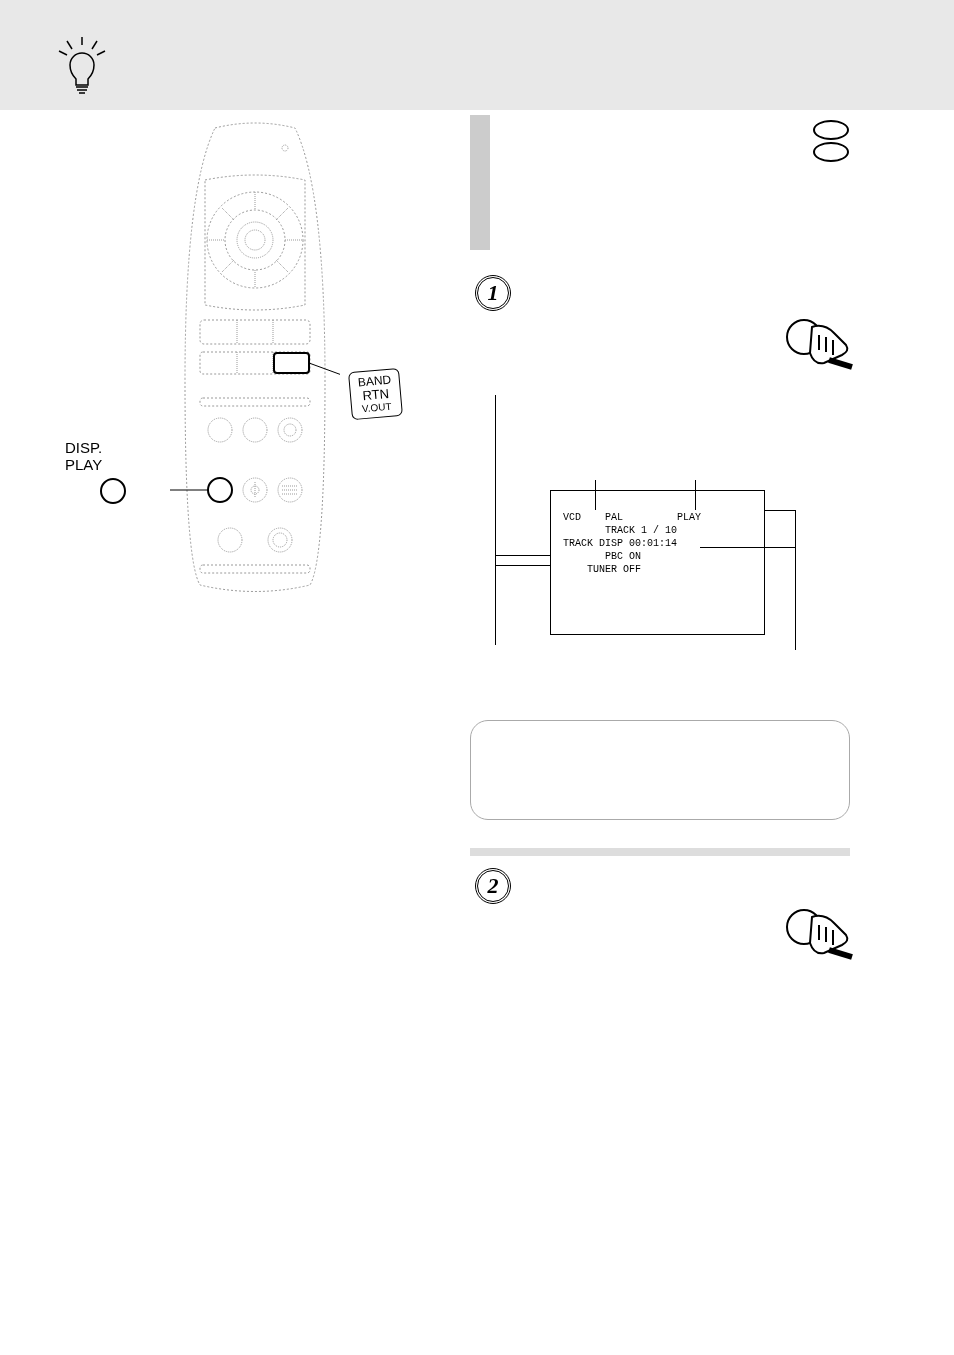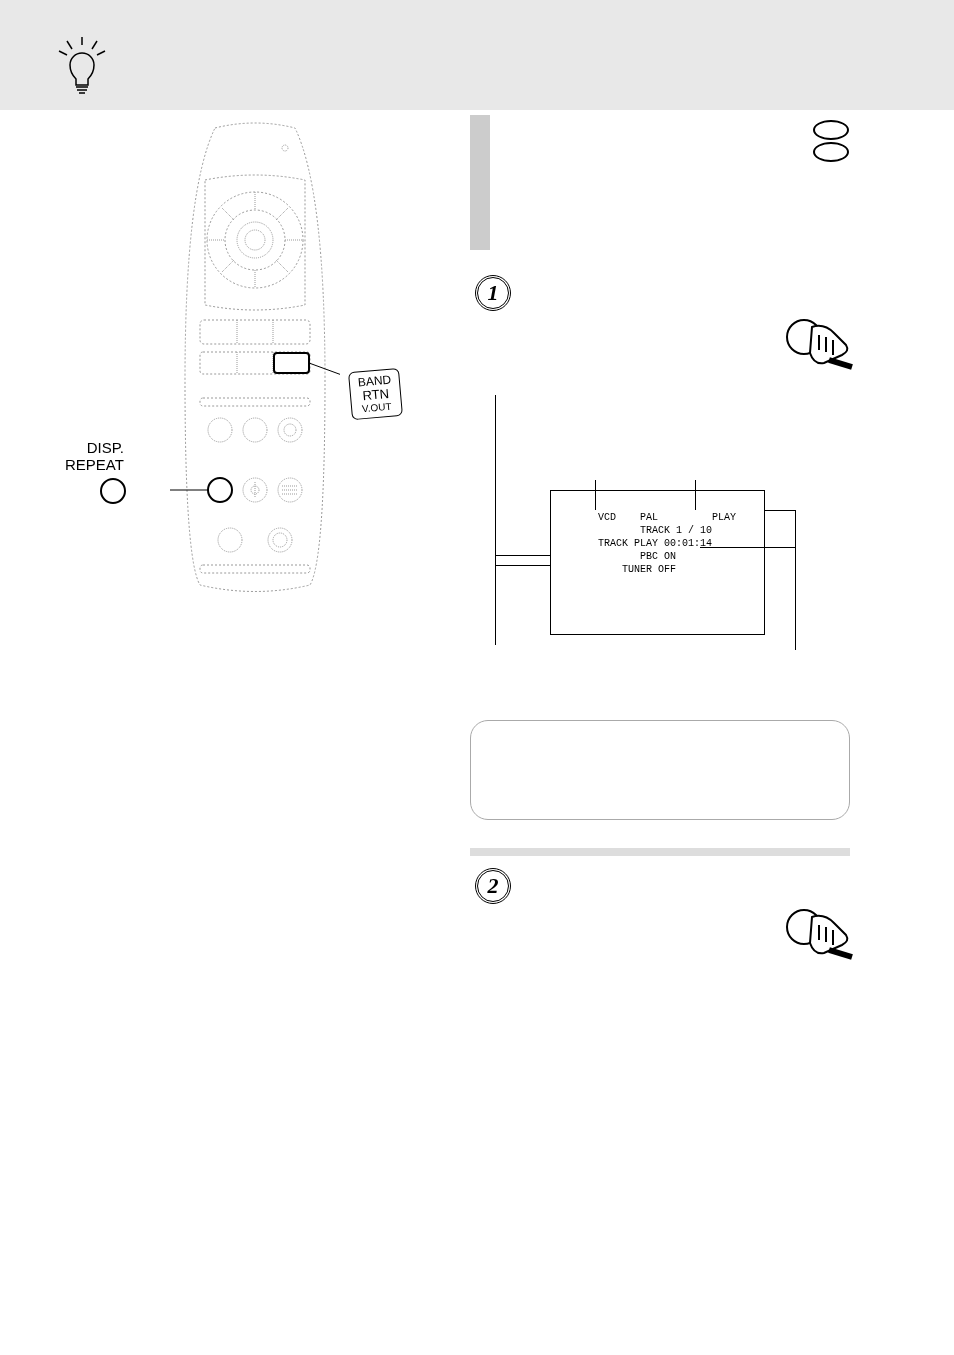--- a/index.html
+++ b/index.html
@@ -41,21 +41,21 @@
       background: #fff;
     }
     .band-label .l1 { font-size: 12px; }
     .band-label .l2 { font-size: 13px; font-weight: 500; }
     .band-label .l3 { font-size: 10px; }
     .disp-label {
       position: absolute;
       left: 65px;
       top: 440px;
       font-size: 15px;
-      text-align: right;
+      text-align: center;
       line-height: 1.1;
     }
     .disp-circle {
       position: absolute;
       left: 100px;
       top: 478px;
       width: 26px;
       height: 26px;
       border: 2px solid #000;
       border-radius: 50%;
@@ -113,21 +113,21 @@
       left: 550px;
       top: 490px;
       width: 215px;
       height: 145px;
       border: 1px solid #000;
       font-family: 'Courier New', monospace;
       font-size: 10px;
       padding: 20px 12px;
       line-height: 1.3;
     }
-    .osd-screen .row { white-space: pre; margin-left: 35px; }
+    .osd-screen .row { white-space: pre; }
     .leader-v1 { position: absolute; left: 495px; top: 395px; width: 1px; height: 250px; background: #000; }
     .leader-v2 { position: absolute; left: 595px; top: 480px; width: 1px; height: 30px; background: #000; }
     .leader-v3 { position: absolute; left: 695px; top: 480px; width: 1px; height: 30px; background: #000; }
     .leader-h1 { position: absolute; left: 765px; top: 510px; width: 30px; height: 1px; background: #000; }
     .leader-v4 { position: absolute; left: 795px; top: 510px; width: 1px; height: 140px; background: #000; }
     .leader-h2 { position: absolute; left: 495px; top: 555px; width: 55px; height: 1px; background: #000; }
     .leader-h3 { position: absolute; left: 495px; top: 565px; width: 55px; height: 1px; background: #000; }
     .leader-h4 { position: absolute; left: 700px; top: 547px; width: 95px; height: 1px; background: #000; }
     .note-box {
       position: absolute;
@@ -232,21 +232,21 @@
 </div>
 
 <div class="band-label">
   <div class="l1">BAND</div>
   <div class="l2">RTN</div>
   <div class="l3">V.OUT</div>
 </div>
 
 <div class="disp-label">
   <div>DISP.</div>
-  <div>REPEAT</div>
+  <div>PLAY</div>
 </div>
 <div class="disp-circle"></div>
 
 <div class="side-bar-grey"></div>
 
 <div class="double-oval">
   <div class="ov"></div>
   <div class="ov"></div>
 </div>
 
@@ -273,21 +273,21 @@
 <div class="leader-h1"></div>
 <div class="leader-v4"></div>
 <div class="leader-h2"></div>
 <div class="leader-h3"></div>
 <div class="leader-h4"></div>
 
 <div class="osd-screen">
   <div class="row">VCD    PAL         PLAY</div>
   <div class="row">       TRACK 1 / 10</div>
   <div class="row"></div>
-  <div class="row">TRACK PLAY 00:01:14</div>
+  <div class="row">TRACK DISP 00:01:14</div>
   <div class="row">       PBC ON</div>
   <div class="row">    TUNER OFF</div>
 </div>
 
 <div class="note-box"></div>
 
 <div class="divider"></div>
 
 <div class="step-circle step2">
   <span>2</span>

